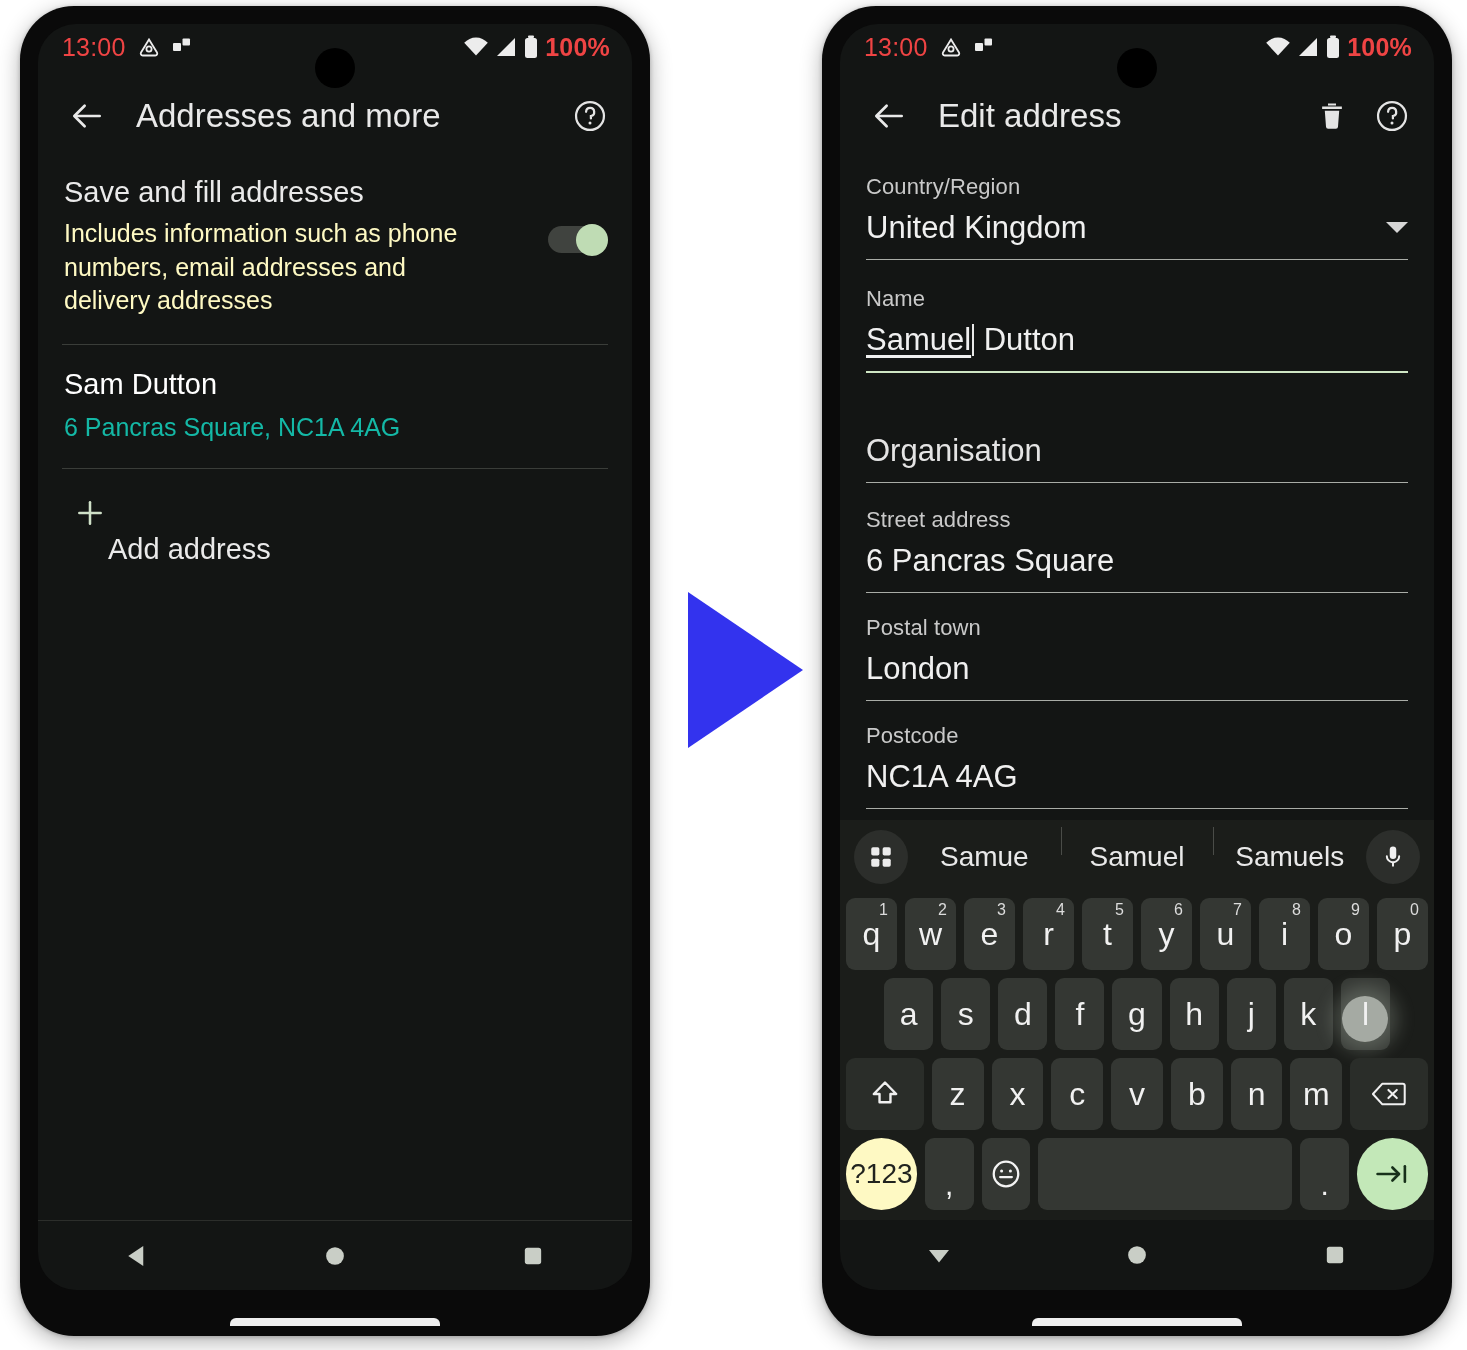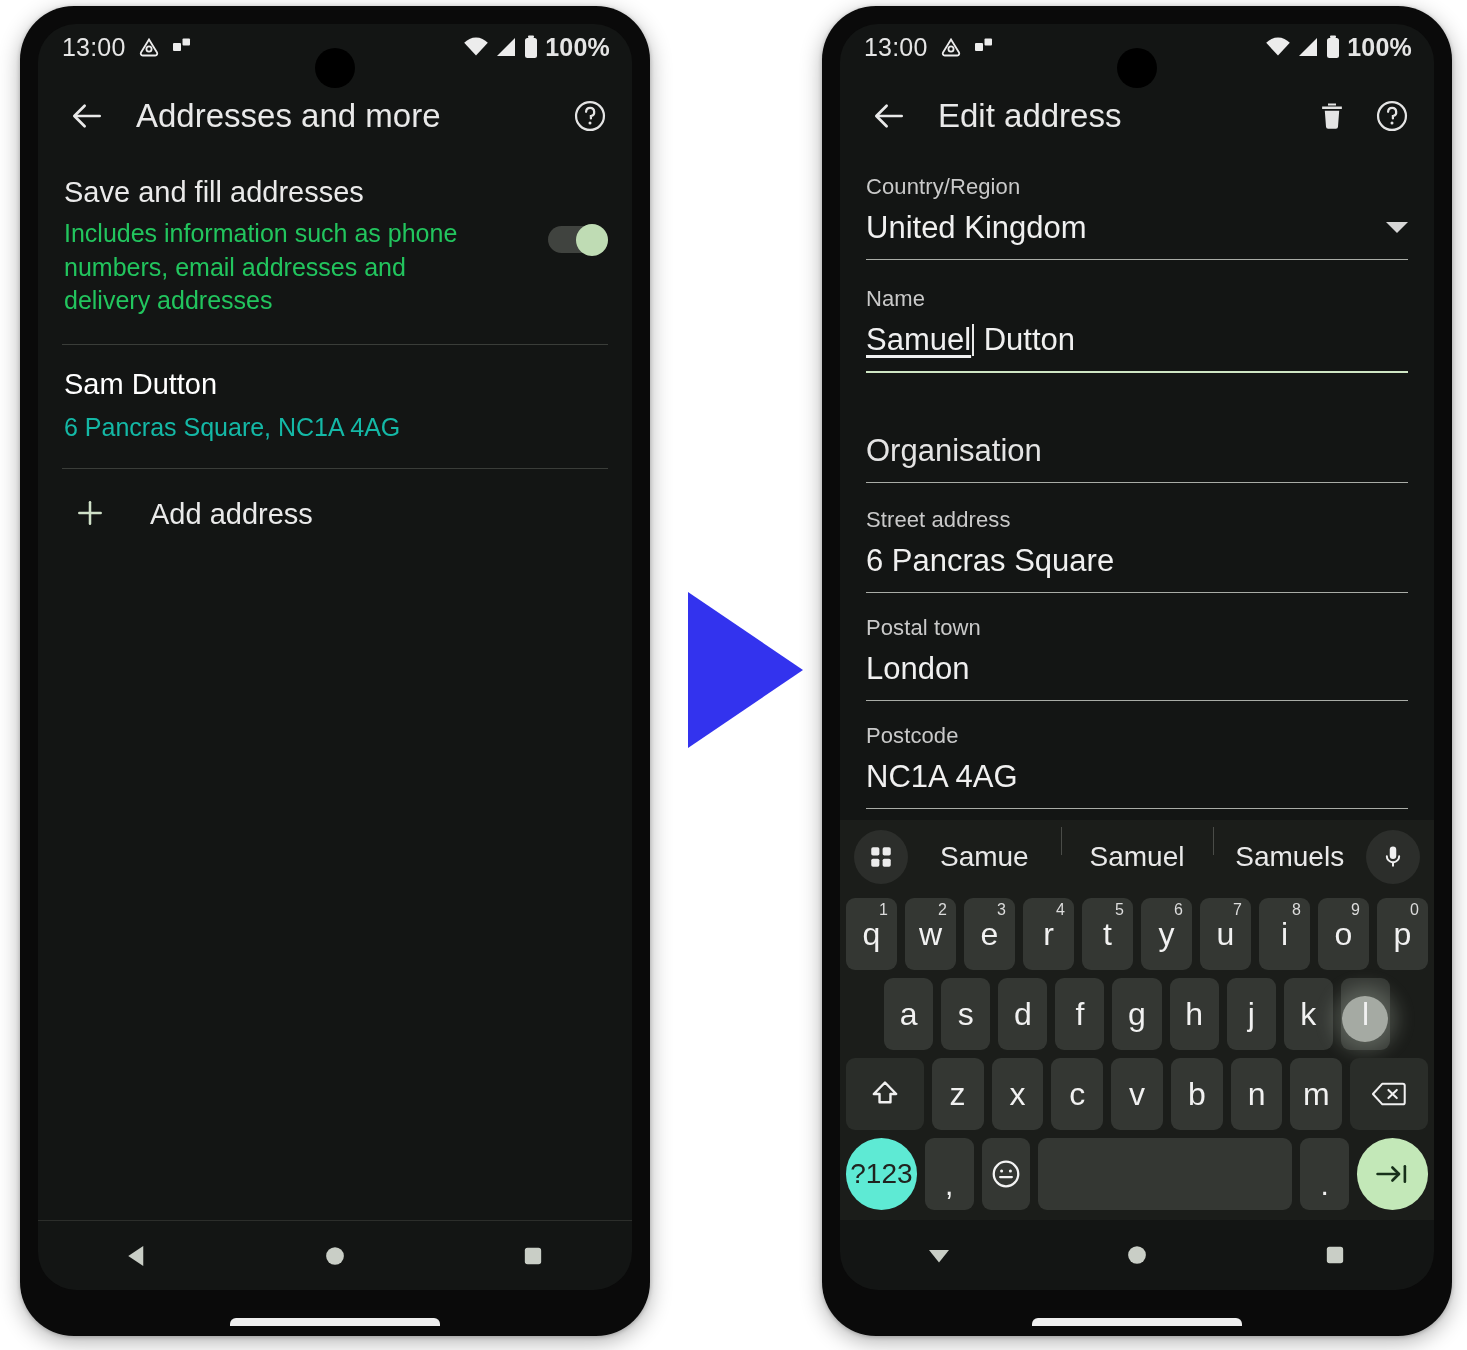--- a/index.html
+++ b/index.html
@@ -40,21 +40,21 @@
     bottom: 10px; width: 210px; height: 8px;
     border-radius: 6px 6px 0 0;
     background: #efefef;
   }
 
   
   .statusbar {
     height: 46px;
     display: flex; align-items: center;
     padding: 0 22px 0 24px;
-    color: #e5e5e5;
+    color: #ef4444;
     font-size: 25px; font-weight: 500;
     letter-spacing: .2px;
     position: relative; z-index: 7;
   }
   .sb-left { display: flex; align-items: center; gap: 11px; }
   .sb-right { display:flex; align-items:center; gap: 5px; margin-left:auto; }
   .sb-pct { font-size: 25px; font-weight: 700; margin-left: 1px; }
   .ico { display:inline-flex; align-items:center; }
 
   
@@ -76,21 +76,21 @@
   
   .setting-row {
     display: flex; align-items: flex-start;
     padding: 12px 24px 26px 26px;
   }
   .setting-text { flex: 1; padding-right: 14px; }
   .setting-title {
     color: #eaeaea; font-size: 29px; font-weight: 400; line-height: 1.25;
   }
   .setting-sub {
-    color: #22c55e; font-size: 25px; line-height: 1.34;
+    color: #fef9c3; font-size: 25px; line-height: 1.34;
     margin-top: 7px; max-width: 430px;
   }
   .switch {
     position: relative; width: 60px; height: 30px;
     margin-top: 50px; flex: 0 0 auto;
   }
   .switch .track {
     position:absolute; left:0; top:2px;
     width: 52px; height: 27px; border-radius: 14px;
     background: #40433f;
@@ -98,22 +98,23 @@
   .switch .thumb {
     position:absolute; right: 0; top: 0;
     width: 32px; height: 32px; border-radius: 50%;
     background: #bfdcb4;
   }
   .divider { height: 1px; background: #3a3d39; margin: 0 24px; }
   .list-row { padding: 22px 26px 26px 26px; }
   .list-title { color: #ffffff; font-size: 29px; line-height: 1.2; }
   .list-sub { color: #14b8a6; font-size: 25px; margin-top: 11px; }
   .add-row {
-    display:flex; align-items:center;
+    display:flex; 
     padding: 28px 26px;
+    flex-direction: column;
   }
   .plus-ico { width: 32px; height: 32px; margin-left: 10px; }
   .add-label { color: #eaeaea; font-size: 29px; margin-left: 44px; }
 
   
   .navbar {
     position: absolute; left: 0; right: 0; bottom: 0;
     height: 70px;
     display: flex; align-items: center; justify-content: space-around;
     border-top: 1px solid #2c2e2b;
@@ -189,21 +190,21 @@
   }
   .key .num {
     position:absolute; top: 3px; right: 9px;
     font-size: 16px; color: #dcdcdc; font-weight: 400;
   }
   .key.wide { flex: 1.5 1 0; }
   .key.space { flex: 5.2 1 0; }
   .key.func { background: #2a2d29; }
   .key.shift { background: #2a2d29; }
   .key.sym {
-    background: #5eead4; color: #20231f;
+    background: #fef9c3; color: #20231f;
     border-radius: 36px; font-size: 28px; flex: 1.45 1 0; align-items: center;
   }
   .key.enter {
     background: #c3e8b8; color: #17301a;
     border-radius: 36px; flex: 1.45 1 0;
   }
   .key.pressed::after {
     content:"";
     position:absolute; right: 2px; bottom: 8px;
     width: 46px; height: 46px; border-radius: 50%;

